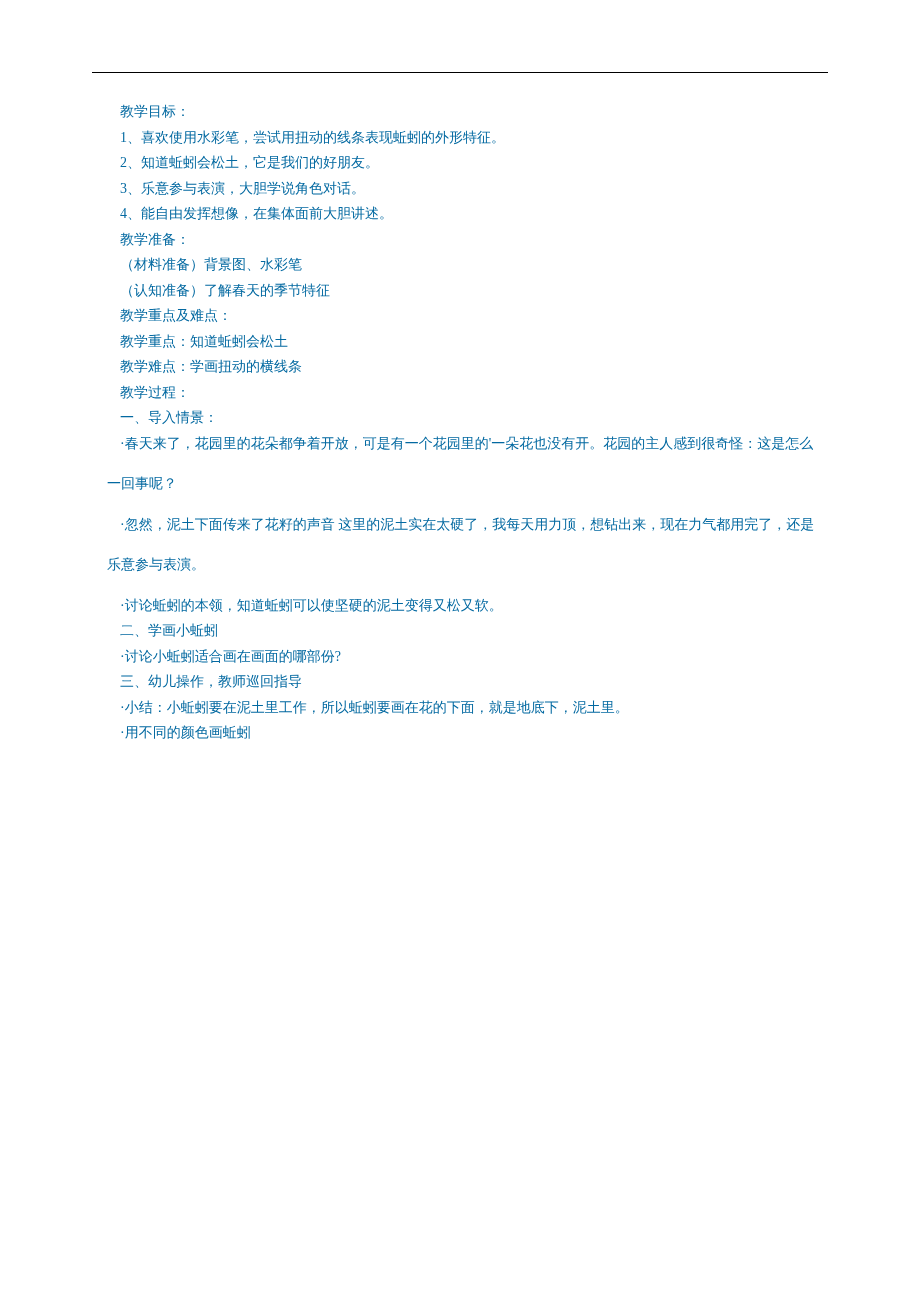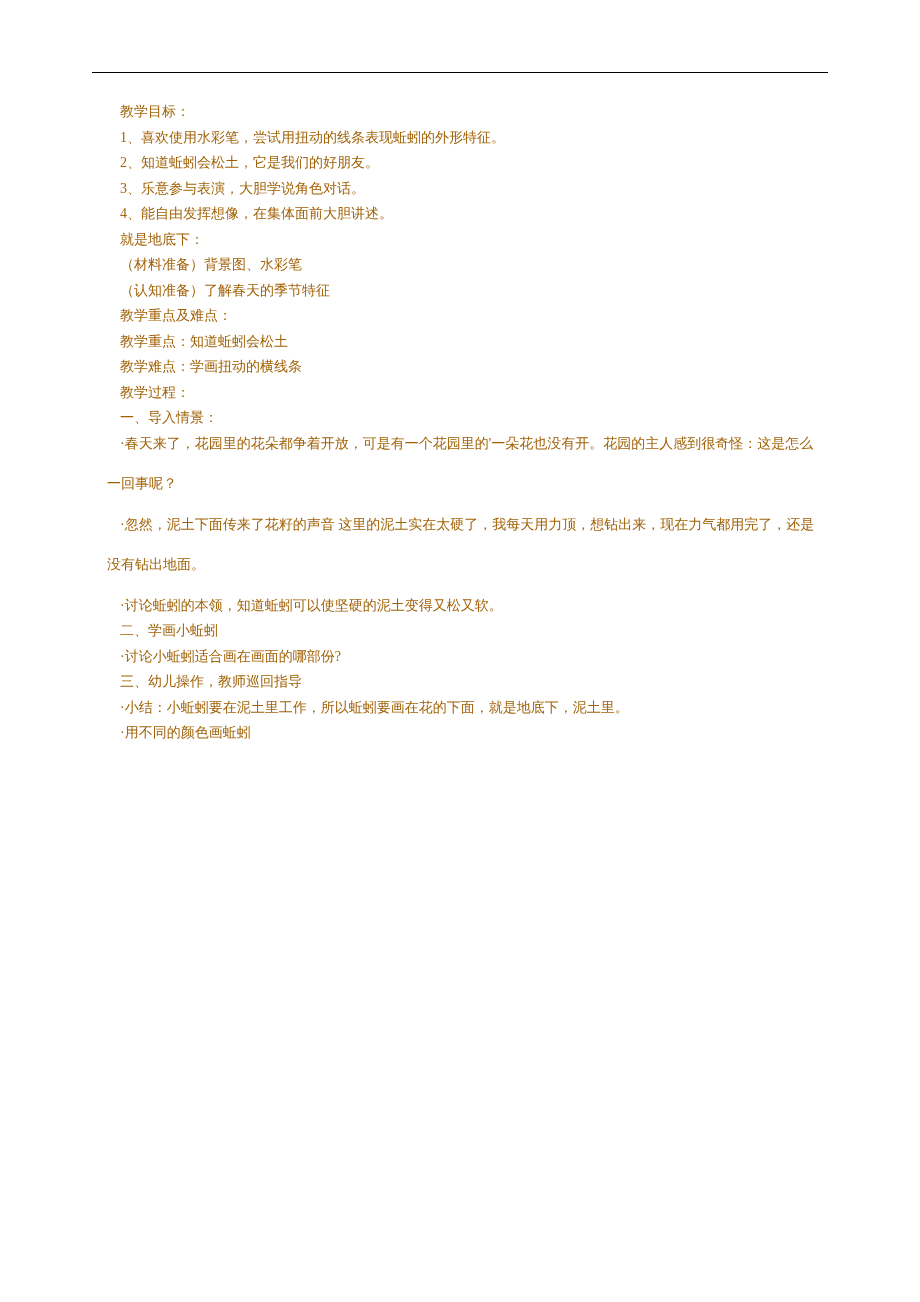--- a/index.html
+++ b/index.html
@@ -14,21 +14,21 @@
       font-family: "SimSun", "宋体", serif;
       padding: 72px 92px 0 92px;
     }
     .divider {
       border-top: 1px solid #000000;
       margin-bottom: 26px;
     }
     .content {
       font-size: 14px;
       line-height: 25.5px;
-      color: #a16207;
+      color: #0369a1;
     }
     .para {
       text-indent: 2em;
       margin: 0;
     }
     .continuation {
       text-indent: 0;
       margin: 15px;
     }
   </style>
@@ -36,31 +36,31 @@
 <body>
 
 <div class="divider"></div>
 
 <div class="content">
   <p class="para">教学目标：</p>
   <p class="para">1、喜欢使用水彩笔，尝试用扭动的线条表现蚯蚓的外形特征。</p>
   <p class="para">2、知道蚯蚓会松土，它是我们的好朋友。</p>
   <p class="para">3、乐意参与表演，大胆学说角色对话。</p>
   <p class="para">4、能自由发挥想像，在集体面前大胆讲述。</p>
-  <p class="para">就是地底下：</p>
+  <p class="para">教学准备：</p>
   <p class="para">（材料准备）背景图、水彩笔</p>
   <p class="para">（认知准备）了解春天的季节特征</p>
   <p class="para">教学重点及难点：</p>
   <p class="para">教学重点：知道蚯蚓会松土</p>
   <p class="para">教学难点：学画扭动的横线条</p>
   <p class="para">教学过程：</p>
   <p class="para">一、导入情景：</p>
   <p class="para">·春天来了，花园里的花朵都争着开放，可是有一个花园里的'一朵花也没有开。花园的主人感到很奇怪：这是怎么</p>
   <p class="continuation">一回事呢？</p>
   <p class="para">·忽然，泥土下面传来了花籽的声音 这里的泥土实在太硬了，我每天用力顶，想钻出来，现在力气都用完了，还是</p>
-  <p class="continuation">没有钻出地面。</p>
+  <p class="continuation">乐意参与表演。</p>
   <p class="para">·讨论蚯蚓的本领，知道蚯蚓可以使坚硬的泥土变得又松又软。</p>
   <p class="para">二、学画小蚯蚓</p>
   <p class="para">·讨论小蚯蚓适合画在画面的哪部份?</p>
   <p class="para">三、幼儿操作，教师巡回指导</p>
   <p class="para">·小结：小蚯蚓要在泥土里工作，所以蚯蚓要画在花的下面，就是地底下，泥土里。</p>
   <p class="para">·用不同的颜色画蚯蚓</p>
 </div>
 
 </body></html>

